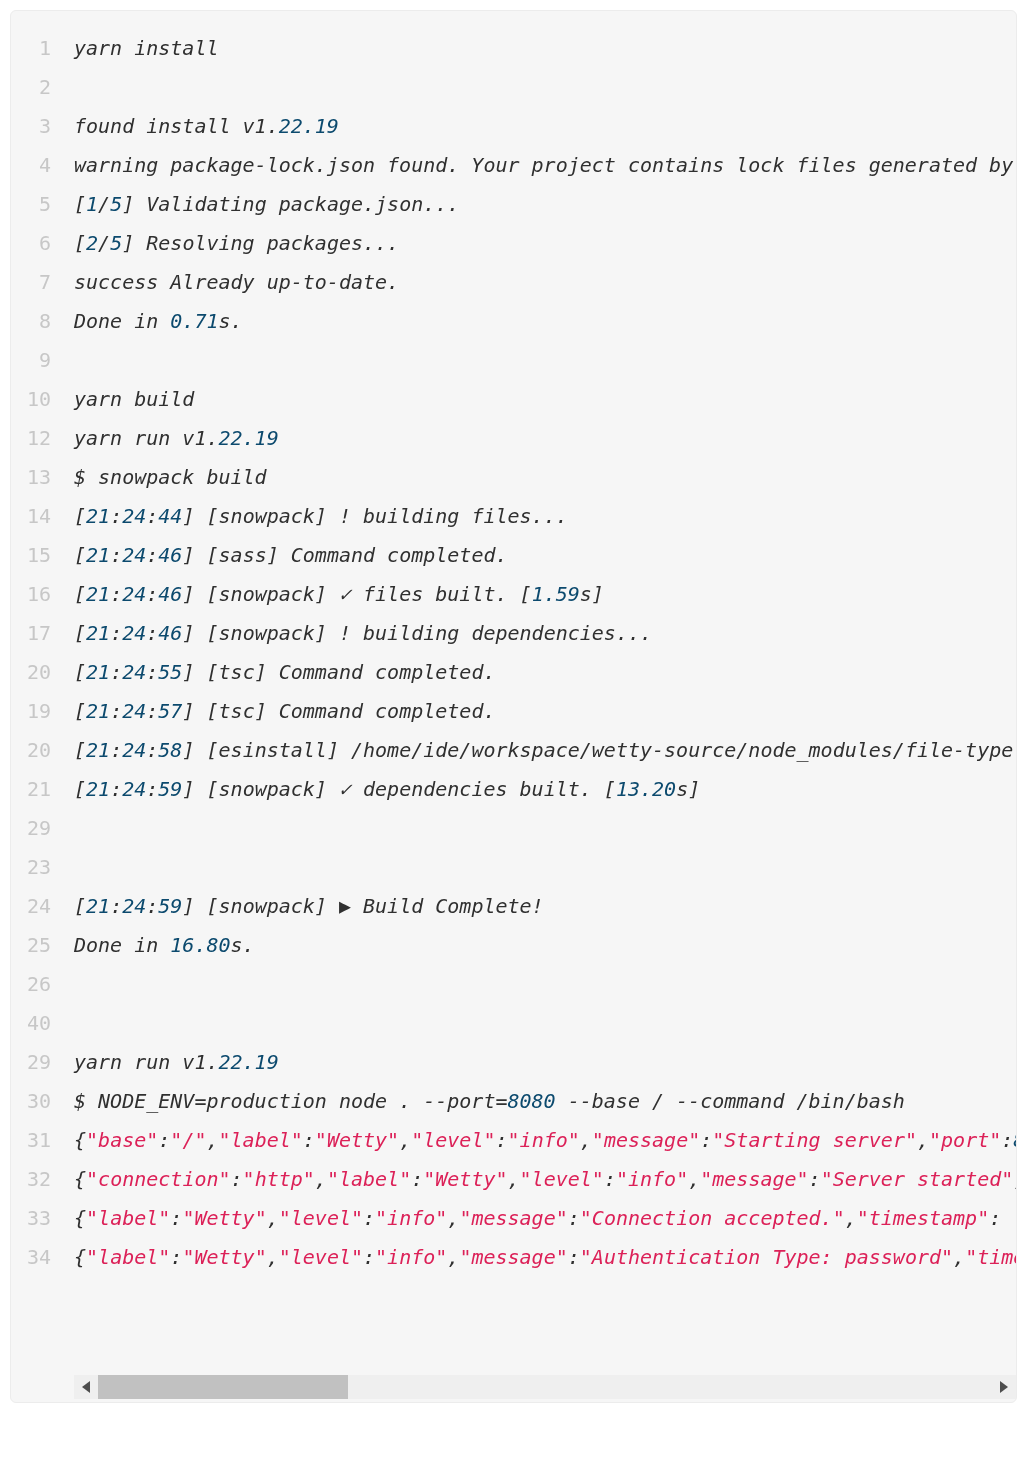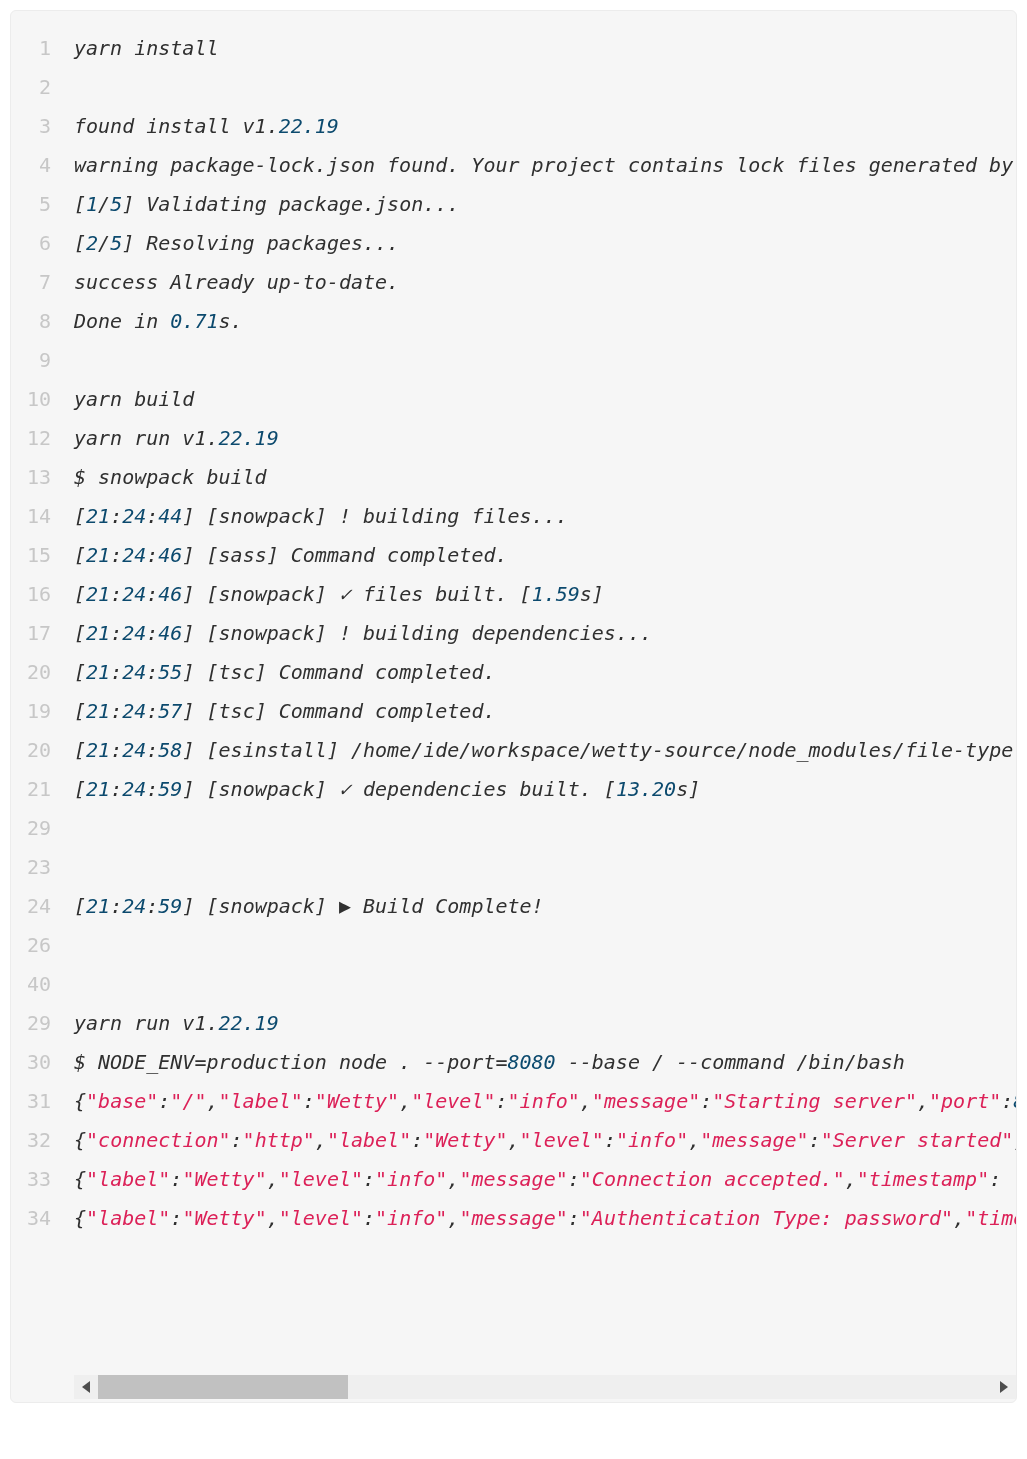--- a/index.html
+++ b/index.html
@@ -110,20 +110,21 @@
         <div class="line"><span class="ln">15</span><span class="code"><span>[</span><span class="tk-num">21</span><span>:</span><span class="tk-num">24</span><span>:</span><span class="tk-num">46</span><span>] [sass] Command completed.</span></span></div>
         <div class="line"><span class="ln">16</span><span class="code"><span>[</span><span class="tk-num">21</span><span>:</span><span class="tk-num">24</span><span>:</span><span class="tk-num">46</span><span>] [snowpack] ✓ files built. [</span><span class="tk-num">1.59</span><span>s]</span></span></div>
         <div class="line"><span class="ln">17</span><span class="code"><span>[</span><span class="tk-num">21</span><span>:</span><span class="tk-num">24</span><span>:</span><span class="tk-num">46</span><span>] [snowpack] ! building dependencies...</span></span></div>
         <div class="line"><span class="ln">20</span><span class="code"><span>[</span><span class="tk-num">21</span><span>:</span><span class="tk-num">24</span><span>:</span><span class="tk-num">55</span><span>] [tsc] Command completed.</span></span></div>
         <div class="line"><span class="ln">19</span><span class="code"><span>[</span><span class="tk-num">21</span><span>:</span><span class="tk-num">24</span><span>:</span><span class="tk-num">57</span><span>] [tsc] Command completed.</span></span></div>
         <div class="line"><span class="ln">20</span><span class="code"><span>[</span><span class="tk-num">21</span><span>:</span><span class="tk-num">24</span><span>:</span><span class="tk-num">58</span><span>] [esinstall] /home/ide/workspace/wetty-source/node_modules/file-type</span></span></div>
         <div class="line"><span class="ln">21</span><span class="code"><span>[</span><span class="tk-num">21</span><span>:</span><span class="tk-num">24</span><span>:</span><span class="tk-num">59</span><span>] [snowpack] ✓ dependencies built. [</span><span class="tk-num">13.20</span><span>s]</span></span></div>
         <div class="line"><span class="ln">29</span></div>
         <div class="line"><span class="ln">23</span></div>
         <div class="line"><span class="ln">24</span><span class="code"><span>[</span><span class="tk-num">21</span><span>:</span><span class="tk-num">24</span><span>:</span><span class="tk-num">59</span><span>] [snowpack] ▶ Build Complete!</span></span></div>
+        <div class="line"><span class="ln">25</span><span class="code"><span>Done in </span><span class="tk-num">16.80</span><span>s.</span></span></div>
         <div class="line"><span class="ln">26</span><span class="code"></span></div>
         <div class="line"><span class="ln">40</span><span class="code"></span></div>
         <div class="line"><span class="ln">29</span><span class="code"><span>yarn run v1.</span><span class="tk-num">22.19</span></span></div>
         <div class="line"><span class="ln">30</span><span class="code"><span>$ NODE_ENV=production node . --port=</span><span class="tk-num">8080</span><span> --base / --command /bin/bash</span></span></div>
         <div class="line"><span class="ln">31</span><span class="code"><span>{</span><span class="tk-str">"base"</span><span>:</span><span class="tk-str">"/"</span><span>,</span><span class="tk-str">"label"</span><span>:</span><span class="tk-str">"Wetty"</span><span>,</span><span class="tk-str">"level"</span><span>:</span><span class="tk-str">"info"</span><span>,</span><span class="tk-str">"message"</span><span>:</span><span class="tk-str">"Starting server"</span><span>,</span><span class="tk-str">"port"</span><span>:</span><span class="tk-num">8080</span></span></div>
         <div class="line"><span class="ln">32</span><span class="code"><span>{</span><span class="tk-str">"connection"</span><span>:</span><span class="tk-str">"http"</span><span>,</span><span class="tk-str">"label"</span><span>:</span><span class="tk-str">"Wetty"</span><span>,</span><span class="tk-str">"level"</span><span>:</span><span class="tk-str">"info"</span><span>,</span><span class="tk-str">"message"</span><span>:</span><span class="tk-str">"Server started"</span><span>,</span></span></div>
         <div class="line"><span class="ln">33</span><span class="code"><span>{</span><span class="tk-str">"label"</span><span>:</span><span class="tk-str">"Wetty"</span><span>,</span><span class="tk-str">"level"</span><span>:</span><span class="tk-str">"info"</span><span>,</span><span class="tk-str">"message"</span><span>:</span><span class="tk-str">"Connection accepted."</span><span>,</span><span class="tk-str">"timestamp"</span><span>:</span></span></div>
         <div class="line"><span class="ln">34</span><span class="code"><span>{</span><span class="tk-str">"label"</span><span>:</span><span class="tk-str">"Wetty"</span><span>,</span><span class="tk-str">"level"</span><span>:</span><span class="tk-str">"info"</span><span>,</span><span class="tk-str">"message"</span><span>:</span><span class="tk-str">"Authentication Type: password"</span><span>,</span><span class="tk-str">"timestamp"</span></span></div>
       </div>
     <div class="hscrollbar">

